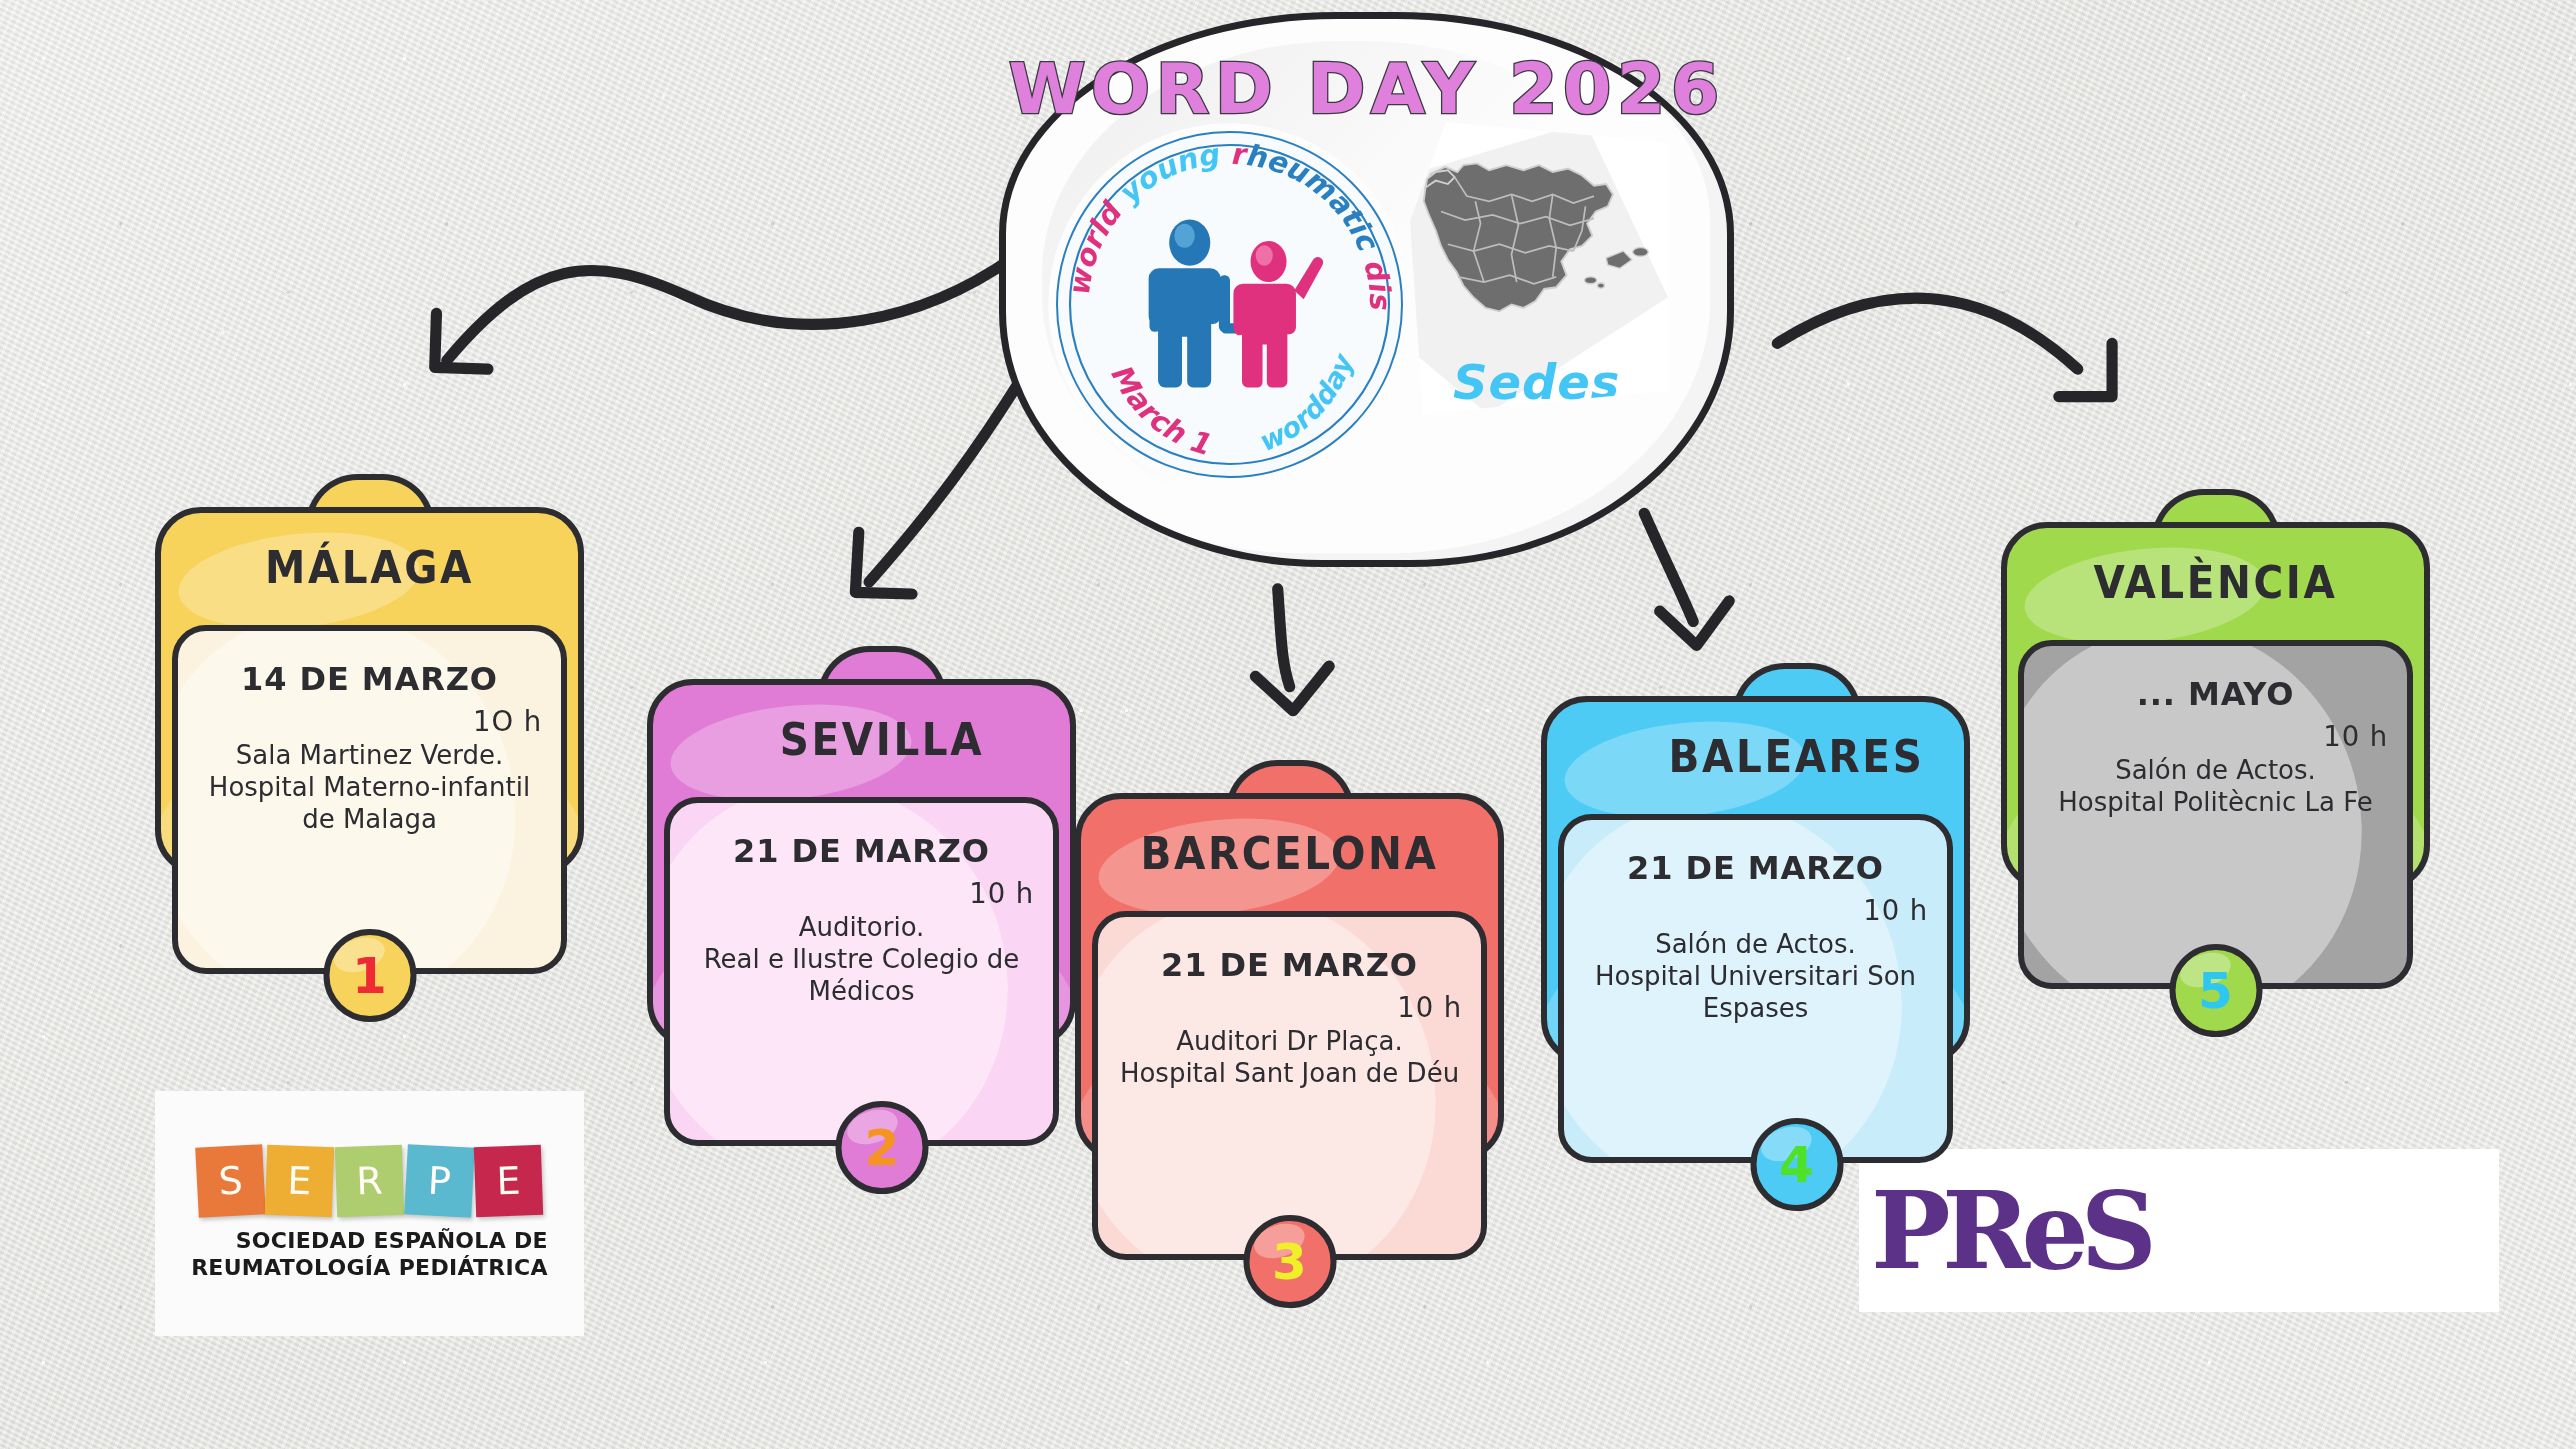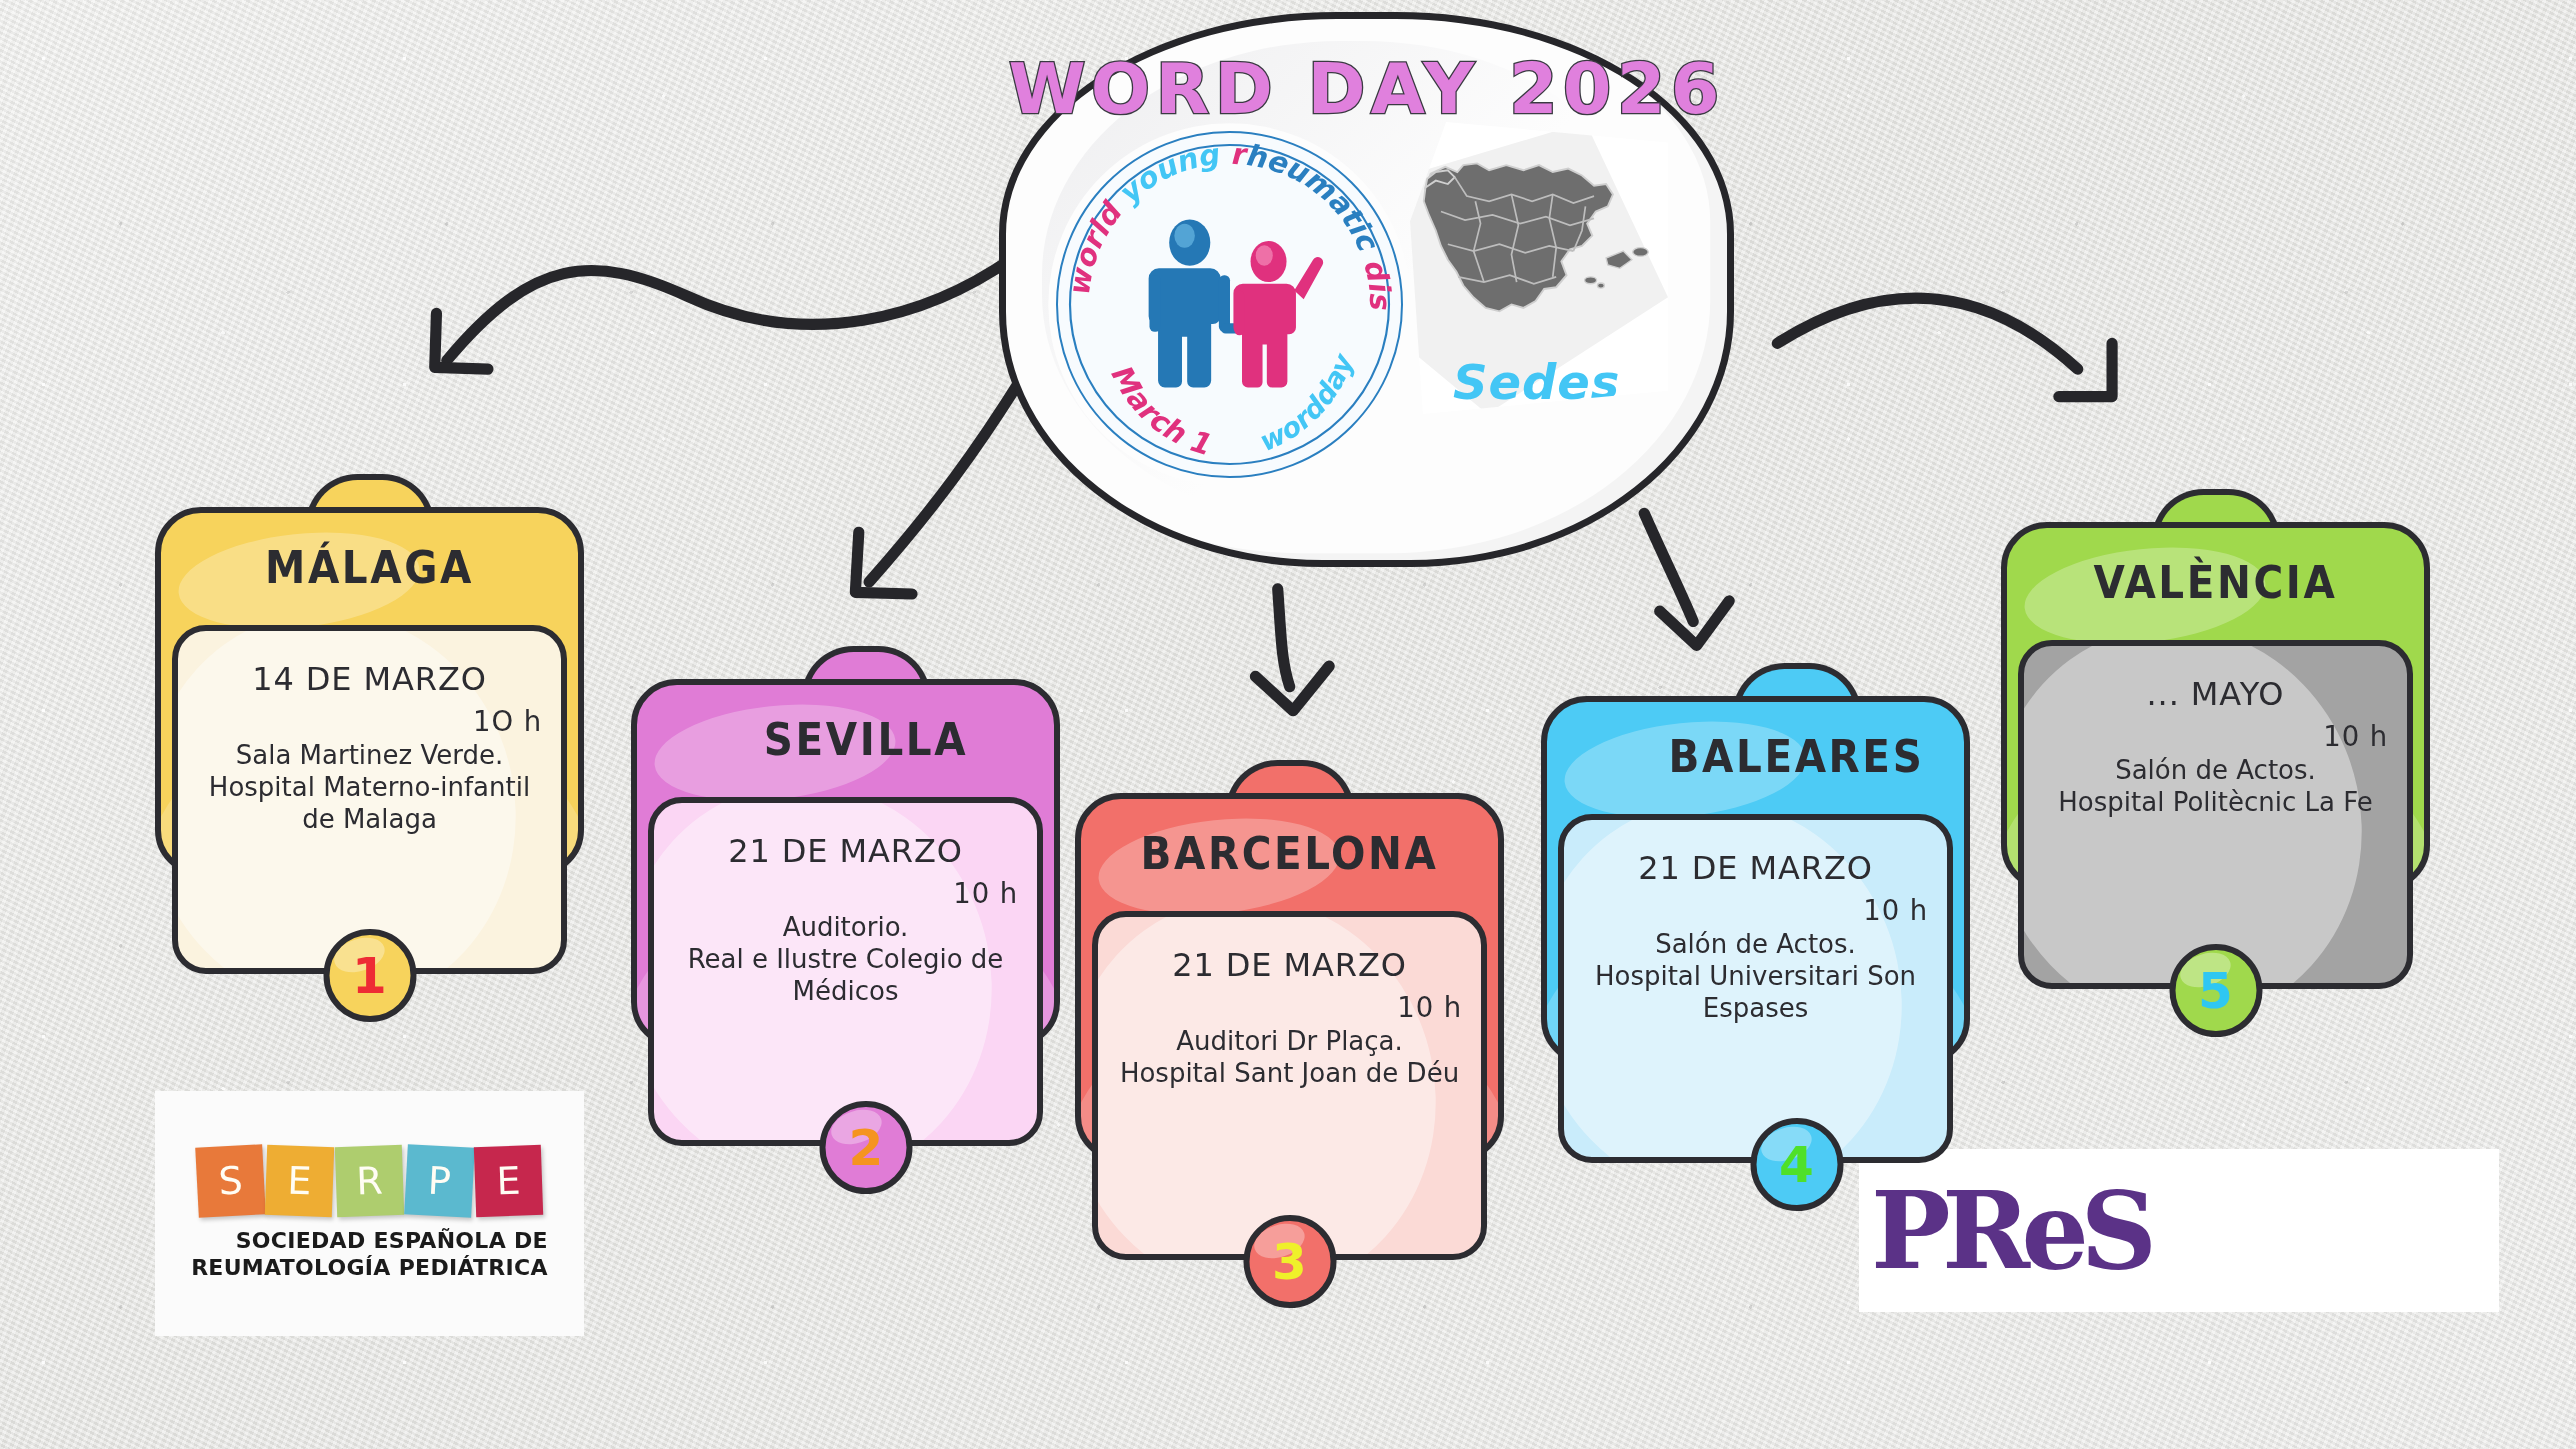--- a/index.html
+++ b/index.html
@@ -132,21 +132,21 @@
     transform:rotate(-12deg);
   }
   .card-body-inner{
     position:relative;z-index:2;
     padding:29px 19px 0;
     text-align:center;
     color:#2c2c31;
     font-family:"DejaVu Sans", sans-serif;
   }
   .card-date{
-    font-size:32px;font-weight:400;letter-spacing:0.9px;margin-bottom:6.9px;
+    font-size:32px;font-weight:700;letter-spacing:0.9px;margin-bottom:6.9px;
   }
   .card-time{font-size:27.5px;font-weight:400;margin-bottom:3.4px;letter-spacing:0.9px;text-align:right;}
   .card-venue{font-size:26px;font-weight:400;line-height:1.22;}
   .num-badge{
     position:absolute;left:50%;transform:translateX(-50%);
     width:93px;height:93px;border-radius:50%;
     border:6px solid #2c2c31;box-sizing:border-box;
     z-index:5;
     display:flex;align-items:center;justify-content:center;
     font-family:"DejaVu Sans", sans-serif;
@@ -310,21 +310,21 @@
         <div>de Malaga</div>
       </div>
     </div>
   </div>
   <div class="num-badge" style="top:455px;background:#f7d35c;">
     <span class="badge-gloss"></span>
     <span class="badge-num" style="color:#ee2b34;">1</span>
   </div>
 </div>
 
-<div class="city-card" style="left:631px;top:646px;width:470px;height:532px;">
+<div class="city-card" style="left:647px;top:646px;width:470px;height:532px;">
   <div class="card-tab" style="top:0;background:#e07cd6;"></div>
   <div class="card-head" style="position:absolute;left:0;top:33px;width:429px;height:369px;background:#e07cd6;"></div>
   <div class="city-name" style="top:67px;">SEVILLA</div>
   <div class="card-body" style="left:17px;top:151px;width:395px;height:349px;background:#fbd6f4;">
     <div class="card-body-inner">
       <div class="card-date">21 DE MARZO</div>
       <div class="card-time">10 h</div>
       <div class="card-venue">
         <div>Auditorio.</div>
         <div>Real e Ilustre Colegio de</div>

